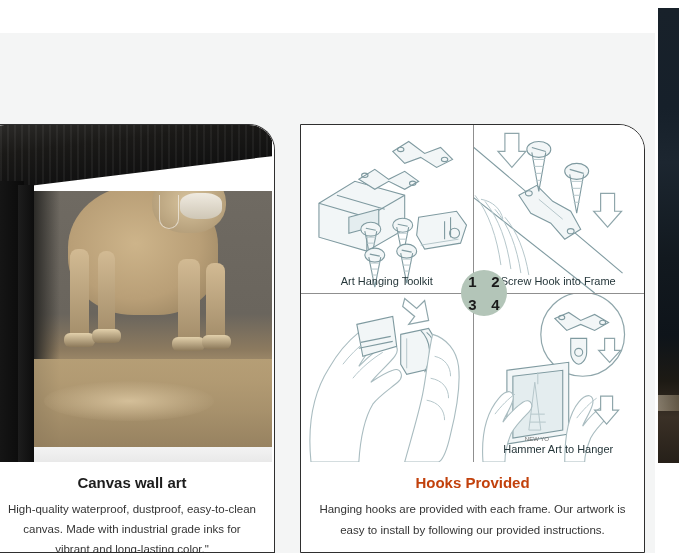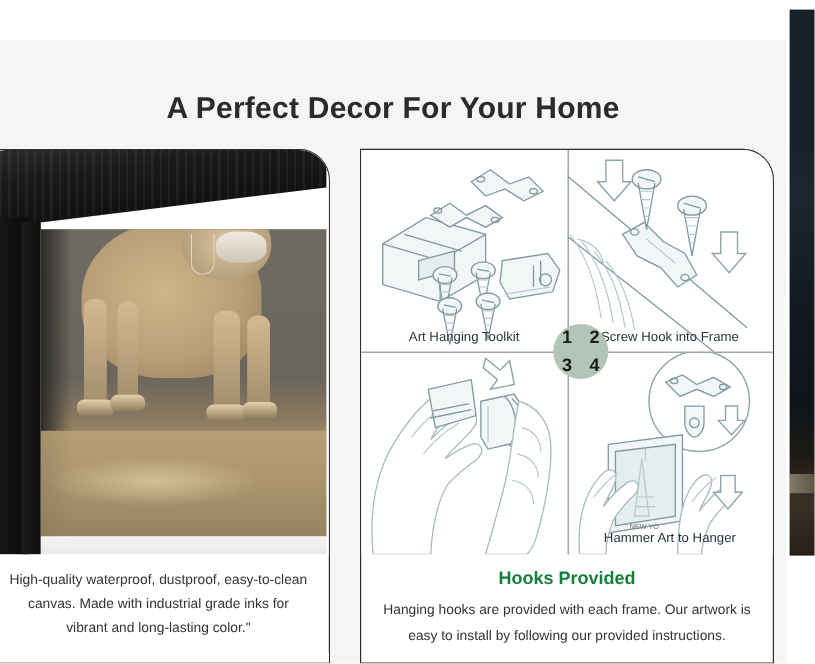--- a/index.html
+++ b/index.html
@@ -156,35 +156,34 @@
   svg.art-svg{ position:absolute; left:0; top:0; width:100%; height:100%; }
   .ln{ fill:none; stroke:#7f9aa0; stroke-width:1.1; }
   .ln-soft{ fill:none; stroke:#b6c7cb; stroke-width:1; }
   .fl{ fill:#f2f6f7; stroke:#7f9aa0; stroke-width:1.1; }
   .fl2{ fill:#e4edef; stroke:#7f9aa0; stroke-width:1.1; }
   .hand{ fill:#ffffff; stroke:#a9bcc0; stroke-width:1.1; }
   .arrow{ fill:#ffffff; stroke:#8fa6ab; stroke-width:1.2; }
 
   
   .rc-text{ position:absolute; left:0; top:337px; width:100%; padding:12px 18px 0; }
-  .rc-title{ text-align:center; font-size:15px; font-weight:bold; color:#15803d; margin-bottom:8px; }
+  .rc-title{ text-align:center; font-size:15px; font-weight:bold; color:#c2410c; margin-bottom:8px; }
   .rc-body{ text-align:center; font-size:11.5px; line-height:1.8; color:#343434; }
 </style>
 </head>
 <body>
 
 <div id="root">
 
   <div class="page-panel"></div>
 
   <div class="right-strip">
     <div class="photo"></div>
   </div>
 
-  <div class="heading">A Perfect Decor For Your Home</div>
 
   <div class="card card-left">
 
     <div class="photo-area">
       <div class="frame-wrap">
         <div class="frame-top"></div>
         <div class="frame-side"></div>
         <div class="frame-inner-edge"></div>
         <div class="art">
           <div class="dark-left"></div>
@@ -201,20 +200,21 @@
           <div class="paw p2"></div>
           <div class="paw p3"></div>
           <div class="paw p4"></div>
         </div>
         <div class="hook-wire"></div>
         <div class="mat-strip"></div>
       </div>
     </div>
 
     <div class="card-text">
+      <div class="card-title">Canvas wall art</div>
       <div class="card-body">High-quality waterproof, dustproof, easy-to-clean canvas. Made with industrial grade inks for vibrant and long-lasting color."</div>
     </div>
   </div>
 
   <div class="card card-right">
 
     <div class="grid">
 
       <div class="cell c2">
         <svg class="art-svg" viewBox="0 0 172 168">

